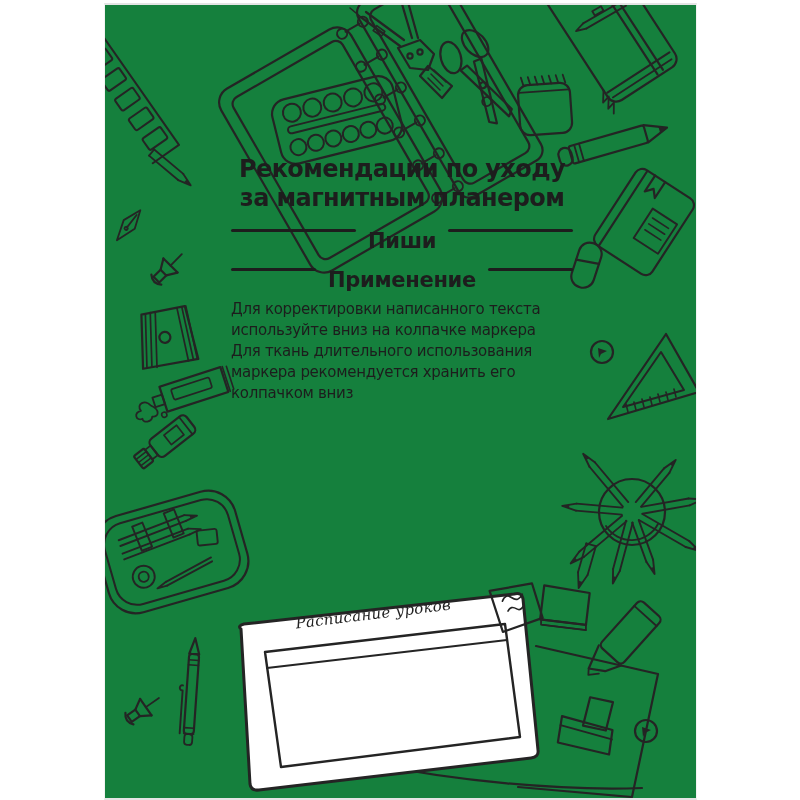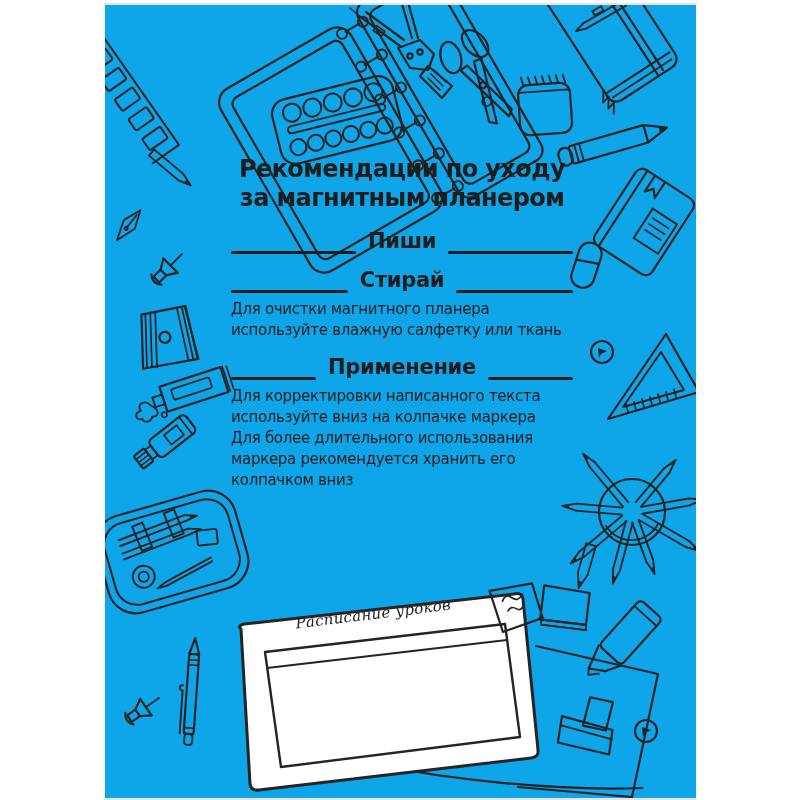--- a/index.html
+++ b/index.html
@@ -4,32 +4,32 @@
 <style>
   html,body{margin:0;padding:0;}
   body{
     width:800px;height:800px;background:#ffffff;
     font-family:"DejaVu Sans", sans-serif;color:#1d1d1d;
     position:relative;overflow:hidden;
   }
   .page{position:relative;width:800px;height:800px;background:#ffffff;}
   .card{
     position:absolute;left:104px;top:3px;width:591px;height:793px;
-    background:#0ea5e9;overflow:hidden;
+    background:#15803d;overflow:hidden;
     border-top:2px solid #e4e4e4;border-bottom:2px solid #e4e4e4;
     border-left:1px solid #f3f3f3;border-right:1px solid #f3f3f3;
   }
   .doodles{position:absolute;left:-105px;top:-5px;}
   .content{position:absolute;left:126px;top:150px;width:342px;}
   .title{
     margin:0 0 16px -10px;width:362px;
     font-size:24px;font-weight:bold;line-height:29px;
     letter-spacing:-0.6px;text-align:center;white-space:pre-line;
   }
-  .h-row{display:flex;align-items:flex-end;gap:12px;margin:14px 0 6px;}
+  .h-row{display:flex;align-items:flex-start;gap:12px;margin:14px 0 6px;}
   .h-row .rule{flex:1;height:3px;background:#1d1d1d;border-radius:2px;}
   .h-row h2{margin:0;font-size:21px;font-weight:bold;line-height:25px;letter-spacing:-0.3px;}
   .body{
     margin:0;font-size:15px;line-height:21px;
     letter-spacing:-0.3px;white-space:pre-line;
   }
   .planner-label{
     position:absolute;left:190px;top:600px;
     font-family:"DejaVu Serif", serif;font-style:italic;
     font-size:15px;color:#222;transform:rotate(-7deg);
@@ -414,42 +414,33 @@
 за магнитным планером</h1>
 
       <section class="section">
         <div class="h-row">
           <span class="rule"></span>
           <h2>Пиши</h2>
           <span class="rule"></span>
         </div>
       </section>
 
-      <section class="section">
-        <div class="h-row">
-          <span class="rule"></span>
-          <h2>Стирай</h2>
-          <span class="rule"></span>
-        </div>
-        <p class="body">Для очистки магнитного планера
-используйте влажную салфетку или ткань</p>
-      </section>
 
       <section class="section">
         <div class="h-row">
           <span class="rule"></span>
           <h2>Применение</h2>
           <span class="rule"></span>
         </div>
         <p class="body">Для корректировки написанного текста
 используйте вниз на колпачке маркера</p>
       </section>
 
       <section class="section">
-        <p class="body">Для более длительного использования
+        <p class="body">Для ткань длительного использования
 маркера рекомендуется хранить его
 колпачком вниз</p>
       </section>
     </div>
 
     <div class="planner-label">Расписание уроков</div>
 
   </div>
 </div>
 

